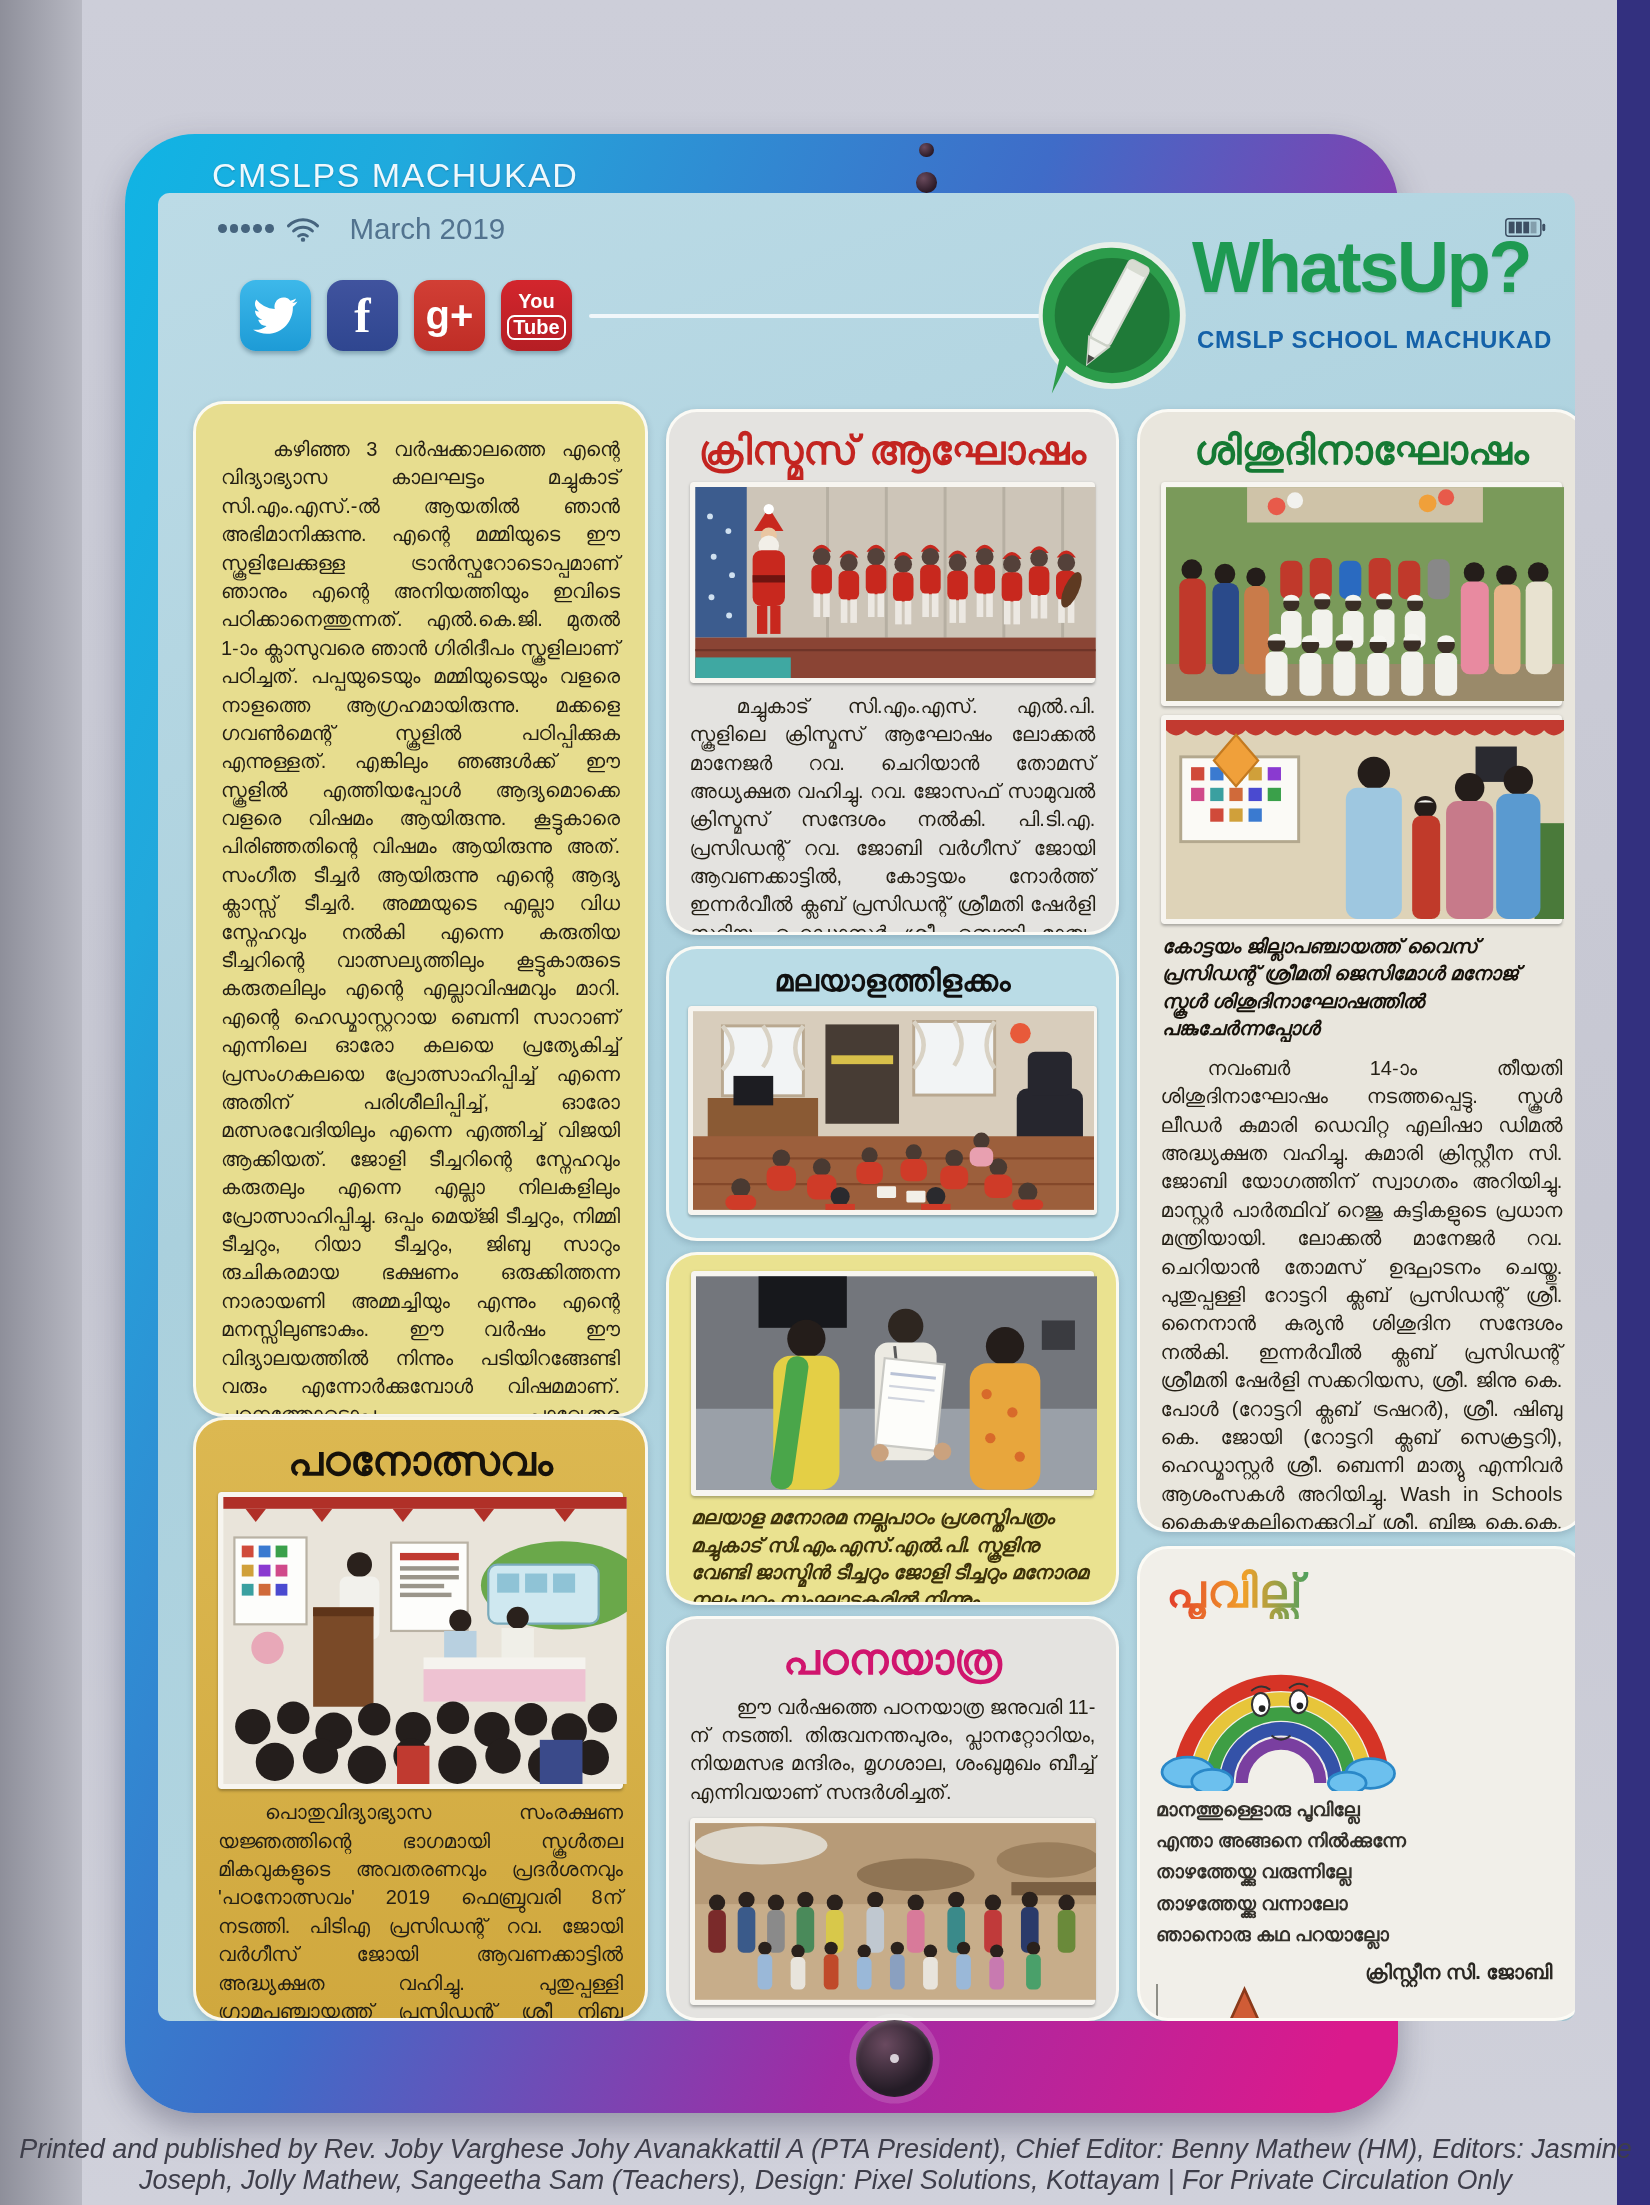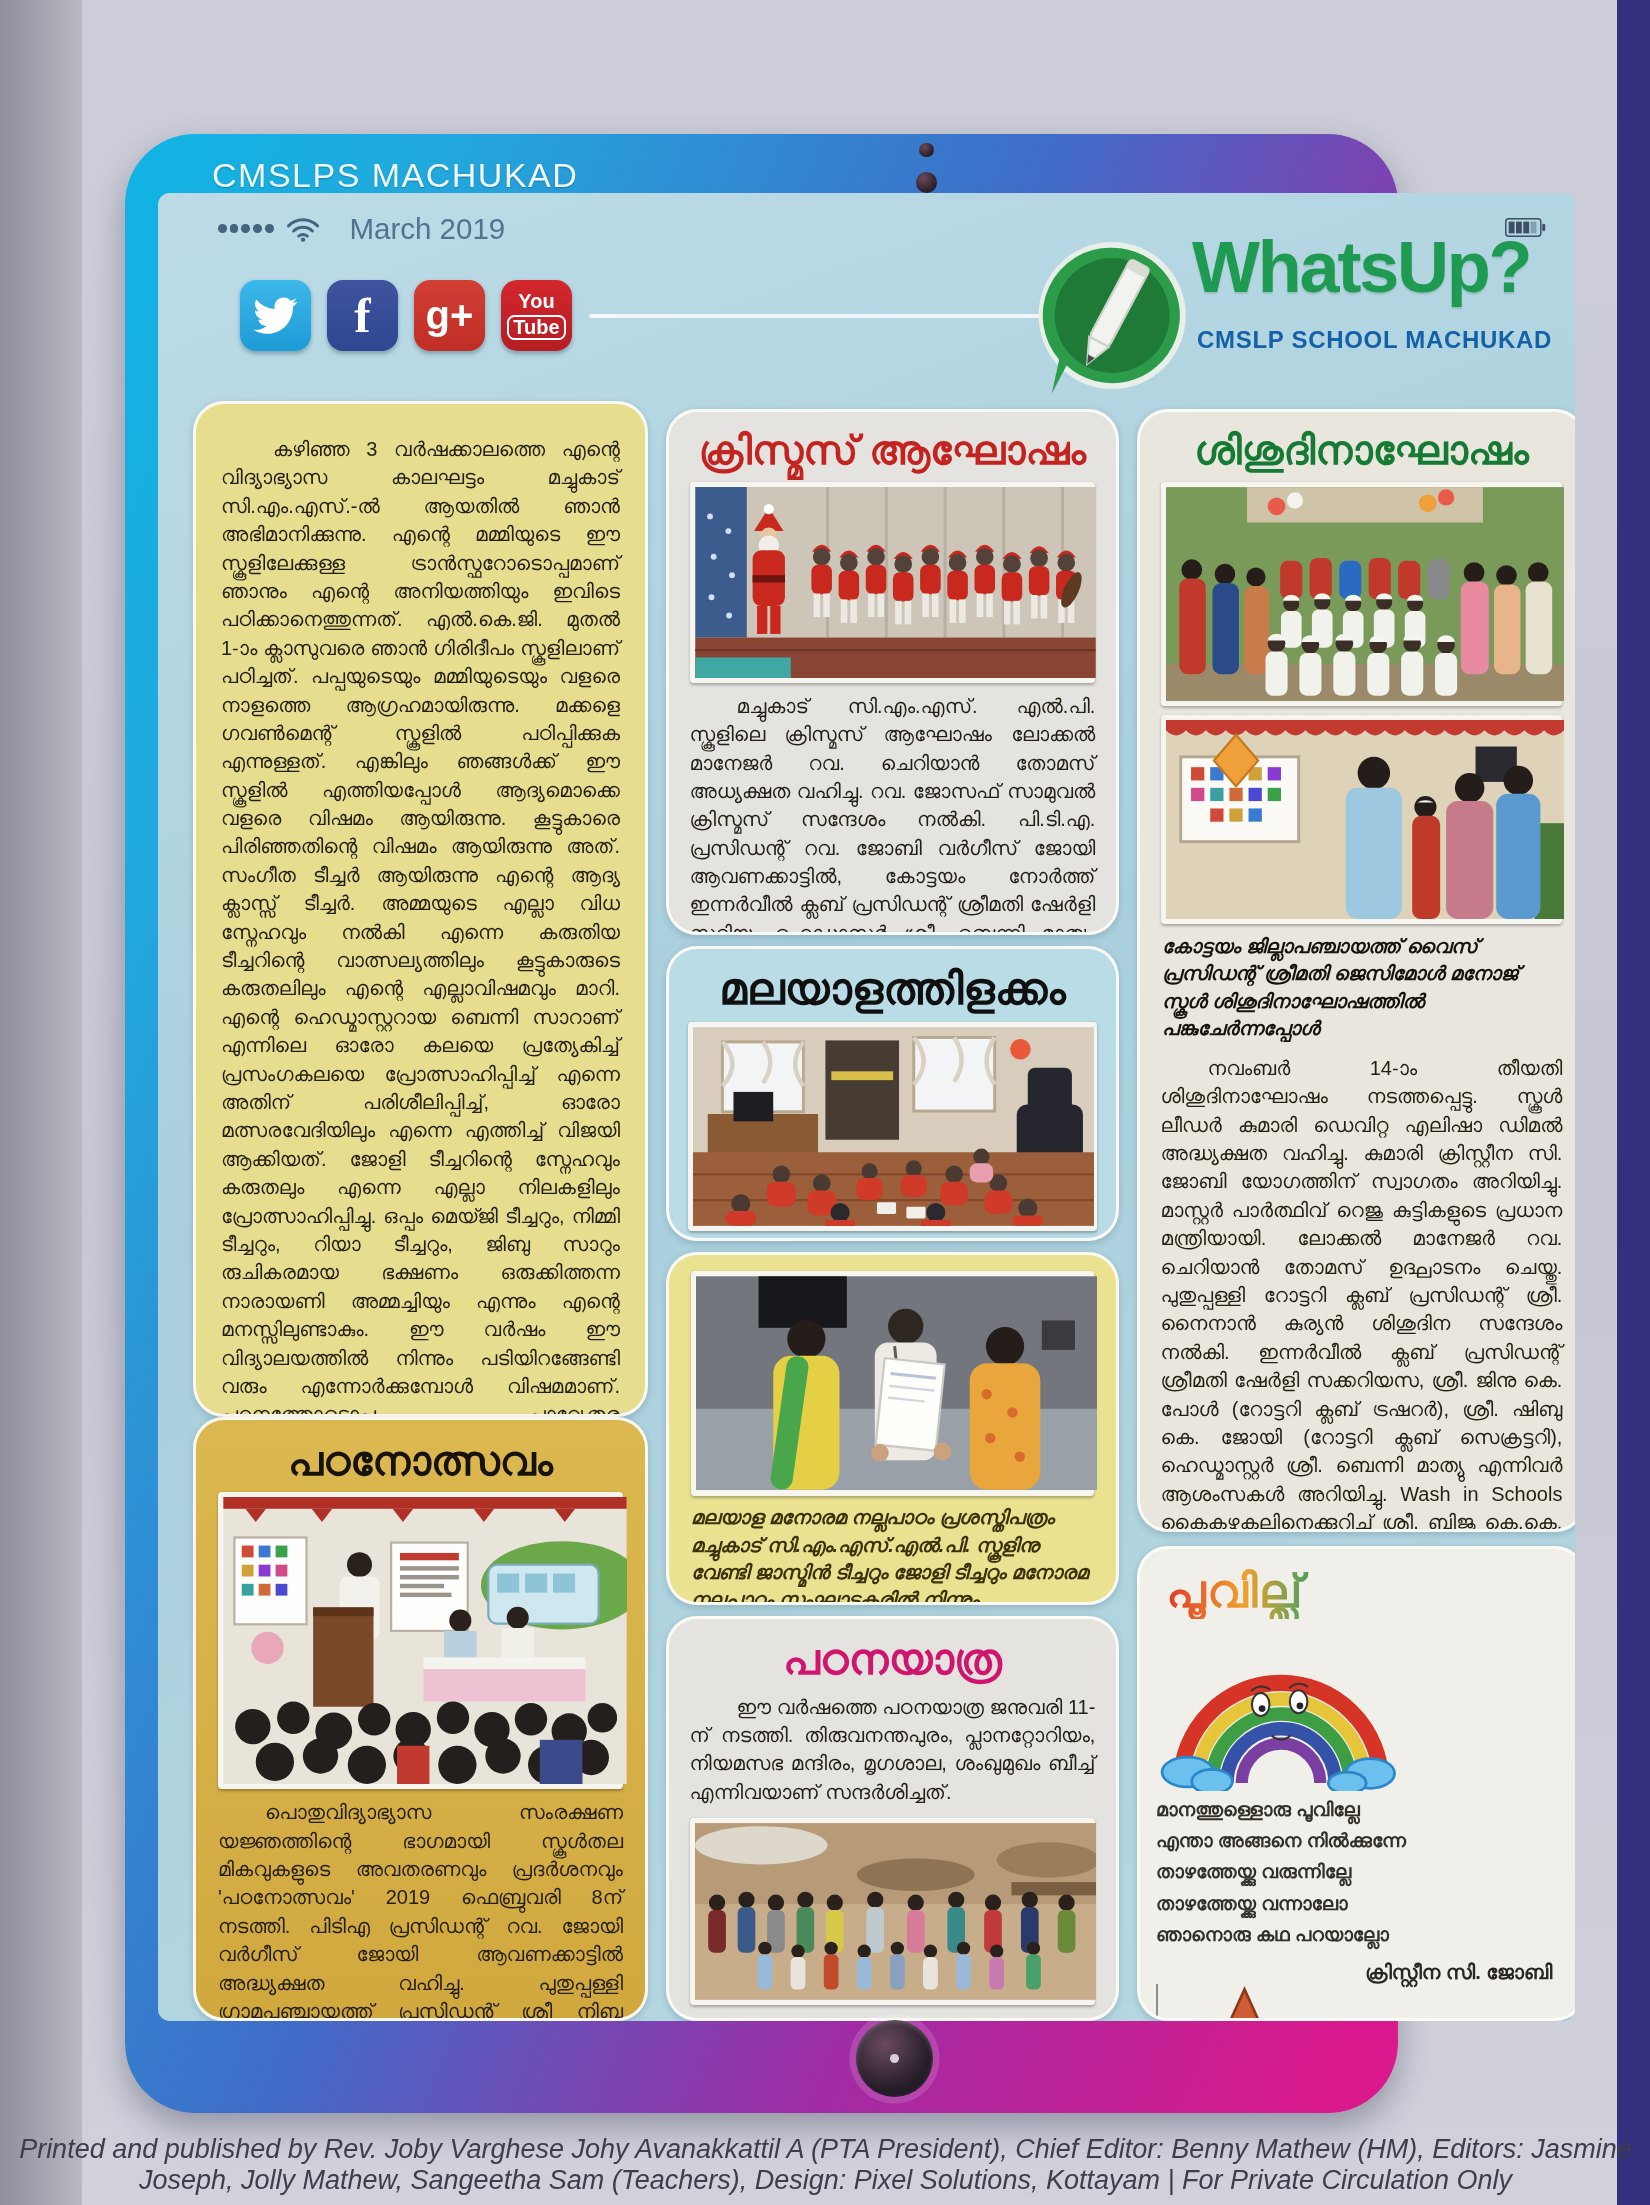--- a/index.html
+++ b/index.html
@@ -58,21 +58,21 @@
   #box-padanotsavam{left:35px;top:1224px;width:455px;height:604px;
         background:linear-gradient(180deg,#dcb851,#d0a83e);padding:13.3px 22px;}
   #box-padanotsavam .hd{font-size:41px;color:#17120a;}
   #box-padanotsavam .btxt{font-size:20px;line-height:1.42;text-indent:47px;}
 
   #box-christmas{left:508px;top:216px;width:453px;height:526px;background:#e4e3e0;padding:11.8px 20.6px;}
   #box-christmas .hd{font-size:40px;color:#c32420;}
   #box-christmas .btxt{font-size:20px;line-height:1.42;text-indent:47px;}
 
   #box-malayala{left:508px;top:753px;width:453px;height:295px;background:#badce6;padding:10.3px 19px;}
-  #box-malayala .hd{font-size:44px;color:#101010;}
+  #box-malayala .hd{font-size:30px;color:#101010;}
 
   #box-nallapadam{left:508px;top:1059px;width:453px;height:353px;background:#eae290;padding:13.3px 22px;}
   .caption{font-size:19.5px;line-height:1.4;font-weight:bold;font-style:italic;color:#3c3008;}
 
   #box-padanayatra{left:508px;top:1423px;width:453px;height:405px;background:#e4e3e0;padding:11.8px 20.6px;}
   #box-padanayatra .hd{font-size:43px;color:#d0156e;}
   #box-padanayatra .btxt{font-size:20px;line-height:1.42;text-indent:47px;}
 
   #box-childrens{left:979px;top:216px;width:449px;height:1123px;background:#e9e6dd;padding:11.8px 20.6px;}
   #box-childrens .hd{font-size:40px;color:#157a33;}

